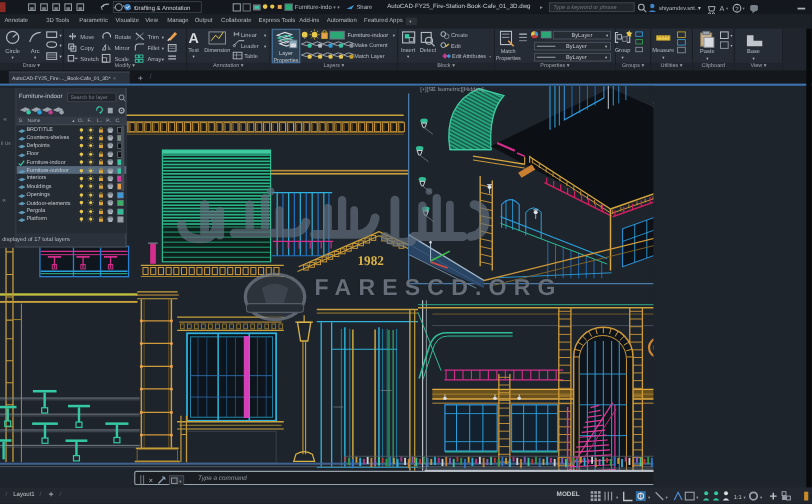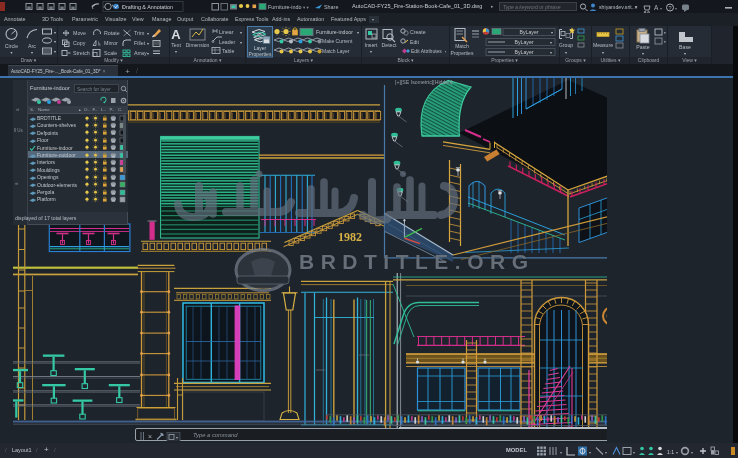--- a/index.html
+++ b/index.html
@@ -304,21 +304,21 @@
         <text x="685" y="22.5" font-family="Liberation Sans, sans-serif" font-size="5.2" fill="#b6bcc4" font-weight="normal" text-anchor="middle">Base</text>
         <text x="685" y="28.5" font-family="Liberation Sans, sans-serif" font-size="4" fill="#b6bcc4" font-weight="normal" text-anchor="middle">▾</text>
       </svg>
 </div>
 <div class="abs" style="left:0;top:64px;width:738px;height:14px;background:#14171c;">
 <div class="abs" style="left:8px;top:1px;width:110px;height:13px;background:#2b313a;border-top:1px solid #3d444e;color:#c6cbd1;font-size:4.6px;line-height:12px;padding-left:3px;white-space:nowrap;">AutoCAD-FY25_Fire-..._Book-Cafe_01_3D*<span style="color:#8a9098;margin-left:2px;">×</span></div>
 <div class="abs" style="left:123px;top:3px;width:9px;height:9px;color:#9aa1aa;font-size:8px;line-height:9px;text-align:center;">+</div>
 <div class="abs" style="left:136px;top:3px;color:#4a525c;font-size:7px;">/</div>
 </div>
 <div class="abs" style="left:0;top:75.5px;width:738px;height:2.5px;background:#3d74ad;"></div>
-<div class="abs" style="left:0;top:78px;width:594px;height:365px;background:#1e242c;overflow:hidden;margin-left:13px;">
+<div class="abs" style="left:0;top:78px;width:594px;height:365px;background:#1e242c;overflow:hidden;">
 <svg class="abs" style="left:0;top:0" width="738" height="365" viewBox="0 78 738 365">
         <line x1="0.0" y1="104.8" x2="367.0" y2="104.8" stroke="#caa23c" stroke-width="1.2" opacity="1.0" stroke-linecap="butt"></line>
         <line x1="0.0" y1="110.6" x2="367.0" y2="110.6" stroke="#a8862f" stroke-width="0.8" opacity="1.0" stroke-linecap="butt"></line>
         <rect x="2.0" y="111.5" width="5.6" height="8.2" fill="#15191f" stroke="#cf9a3a" stroke-width="0.9"></rect>
         <line x1="3.4" y1="112.8" x2="3.4" y2="118.8" stroke="#8a5f24" stroke-width="0.7" opacity="1.0" stroke-linecap="butt"></line>
         <rect x="9.2" y="111.5" width="5.6" height="8.2" fill="#15191f" stroke="#cf9a3a" stroke-width="0.9"></rect>
         <line x1="10.6" y1="112.8" x2="10.6" y2="118.8" stroke="#8a5f24" stroke-width="0.7" opacity="1.0" stroke-linecap="butt"></line>
         <rect x="16.4" y="111.5" width="5.6" height="8.2" fill="#15191f" stroke="#cf9a3a" stroke-width="0.9"></rect>
         <line x1="17.8" y1="112.8" x2="17.8" y2="118.8" stroke="#8a5f24" stroke-width="0.7" opacity="1.0" stroke-linecap="butt"></line>
         <rect x="23.6" y="111.5" width="5.6" height="8.2" fill="#15191f" stroke="#cf9a3a" stroke-width="0.9"></rect>
@@ -1177,21 +1177,21 @@
           <path d="M409,186 L409,211" stroke="#63707e" stroke-width="7" fill="none" stroke-linecap="round" stroke-linejoin="round"></path>
           <path d="M428,215 q13,-2 13,-16 q0,-11 -10,-13" stroke="#63707e" stroke-width="8" fill="none" stroke-linecap="round" stroke-linejoin="round"></path>
           <circle cx="390" cy="174" r="3" fill="#63707e"></circle>
         </g>
 <g opacity="0.7">
           <ellipse cx="250" cy="270" rx="27" ry="20.5" fill="#343a42" stroke="#79828d" stroke-width="3"></ellipse>
           <path d="M238,262 q12,-8 24,0 l-4,14 q-8,5 -16,0 Z" fill="#4a515a"></path>
           <rect x="224" y="276" width="52" height="8" rx="3" fill="#2b3139" stroke="#6b7480" stroke-width="1"></rect>
         </g>
 </svg>
-<div class="abs" style="left:286px;top:172px;font-size:21px;font-weight:bold;letter-spacing:6.5px;color:rgba(125,134,146,0.78);text-shadow:0 0 1px rgba(20,24,30,0.9);">BRDTITLE.ORG</div>
+<div class="abs" style="left:286px;top:172px;font-size:21px;font-weight:bold;letter-spacing:6.5px;color:rgba(125,134,146,0.78);text-shadow:0 0 1px rgba(20,24,30,0.9);">FARESCD.ORG</div>
 <div class="abs" style="left:382px;top:1px;font-size:5.2px;color:#9aa0a8;">[+][SE Isometric][Hidden]</div>
 <div class="abs" style="left:0;top:2px;width:115px;height:145px;background:#2c323b;border-right:1px solid #454c56;border-bottom:1px solid #454c56;">
 <div class="abs" style="left:0;top:0;width:15px;height:145px;background:#262c34;border-right:1px solid #3a414b;"></div>
 <div class="abs" style="left:3px;top:26px;color:#8a919a;font-size:6px;">«</div>
 <div class="abs" style="left:1px;top:48px;color:#8a919a;font-size:4.5px;">ll Us</div>
 <div class="abs" style="left:2px;top:100px;color:#8a919a;font-size:6px;">«</div>
 <div class="abs" style="left:17px;top:5px;font-size:5.6px;color:#c6cbd1;">Furniture-indoor</div>
 <div class="abs" style="left:61px;top:4px;width:45px;height:9px;background:#1f242b;border:1px solid #3e454f;font-size:4.8px;color:#7a828c;padding:1.5px 0 0 2px;">Search for layer</div>
 <svg class="abs" style="left:107px;top:5px" width="8" height="8">
           <circle cx="3.5" cy="3.5" r="2.2" fill="none" stroke="#9aa1aa" stroke-width="0.9"></circle>

